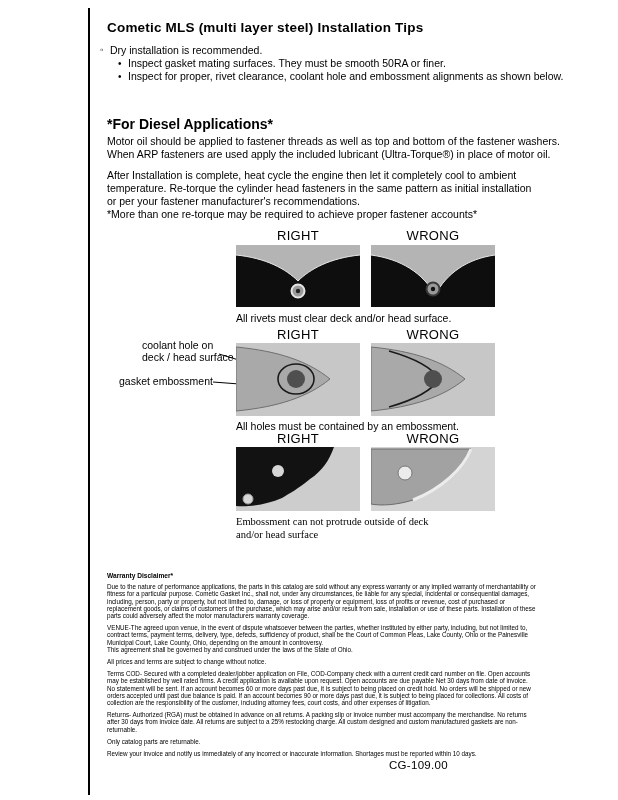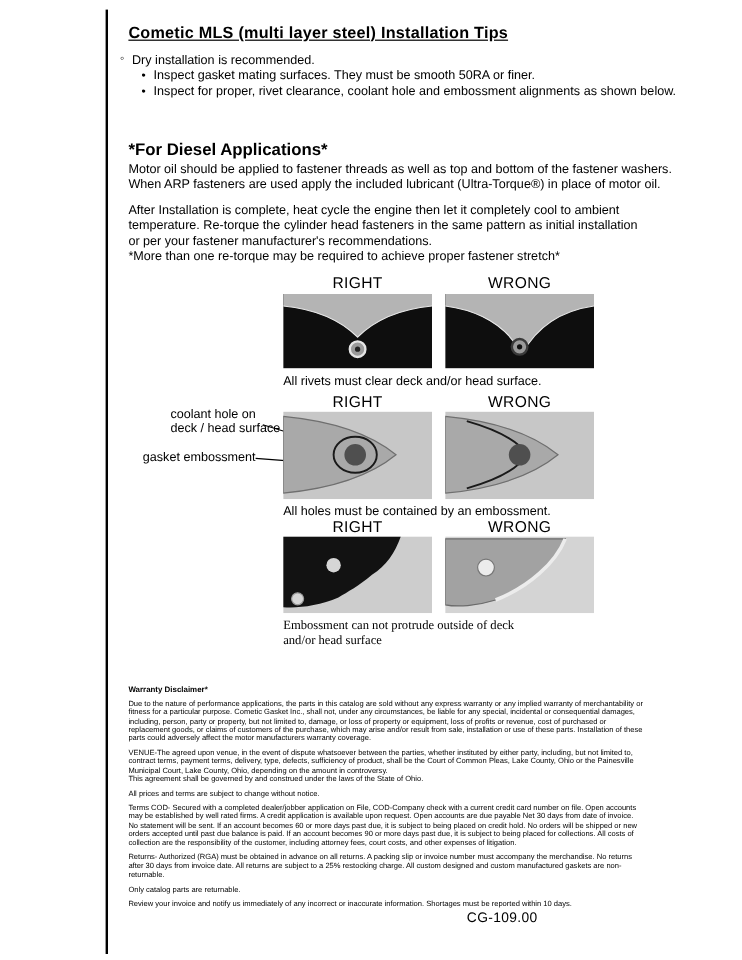--- a/index.html
+++ b/index.html
@@ -13,21 +13,20 @@
     overflow:hidden;
   }
   .abs { position:absolute; }
   .pre { white-space:pre-line; }
 
   .left-rule { left:88px; top:8px; width:2px; height:787px; background:#000; }
 
   .title {
     left:107px; top:20px;
     font-size:13.5px; font-weight:bold;
-    text-decoration:underline;
     letter-spacing:.2px;
   }
 
   .bullets { left:100px; top:44px; width:472px; font-size:10.5px; line-height:13.2px; }
   .bullet { position:relative; padding-left:10px; }
   .bullet::before { content:"◦"; position:absolute; left:0; top:-1px; font-size:10px; }
   .bullet.sub { margin-left:18px; }
   .bullet.sub::before { content:"•"; top:0; }
 
   .diesel-h { left:107px; top:116px; font-size:14px; font-weight:bold; }
@@ -78,21 +77,21 @@
   <div class="bullet sub"><span>Inspect gasket mating surfaces.  They must be smooth 50RA or finer.</span></div>
   <div class="bullet sub"><span>Inspect for proper, rivet clearance, coolant hole and embossment alignments as shown below.</span></div>
 </div>
 
 <h2 class="abs diesel-h">*For Diesel Applications*</h2>
 <p class="abs body-par pre p1">Motor oil should be applied to fastener threads as well as top and bottom of the fastener washers.
 When ARP fasteners are used apply the included lubricant (Ultra-Torque®) in place of motor oil.</p>
 <p class="abs body-par pre p2">After Installation is complete, heat cycle the engine then let it completely cool to ambient
 temperature. Re-torque the cylinder head fasteners in the same pattern as initial installation
 or per your fastener manufacturer's recommendations.</p>
-<p class="abs note">*More than one re-torque may be required to achieve proper fastener stretch*</p>
+<p class="abs note">*More than one re-torque may be required to achieve proper fastener accounts*</p>
 
 <div class="abs col-head hr1">RIGHT</div>
 <div class="abs col-head hw1">WRONG</div>
 <div class="abs panel img1r">
   <svg viewBox="0 0 124 62" preserveAspectRatio="none">
     <rect width="124" height="62" fill="#0e0e0e"></rect>
     <path d="M0,0 H124 V10 C94,13 74,24 62,36 C50,24 30,13 0,10 Z" fill="#b4b4b4"></path>
     <path d="M0,10 C30,13 50,24 62,36 C74,24 94,13 124,10" fill="none" stroke="#e9e9e9" stroke-width="1"></path>
     <circle cx="62" cy="46" r="6.5" fill="#9a9a9a" stroke="#e5e5e5" stroke-width="2"></circle>
     <circle cx="62" cy="46" r="2.2" fill="#222"></circle>

